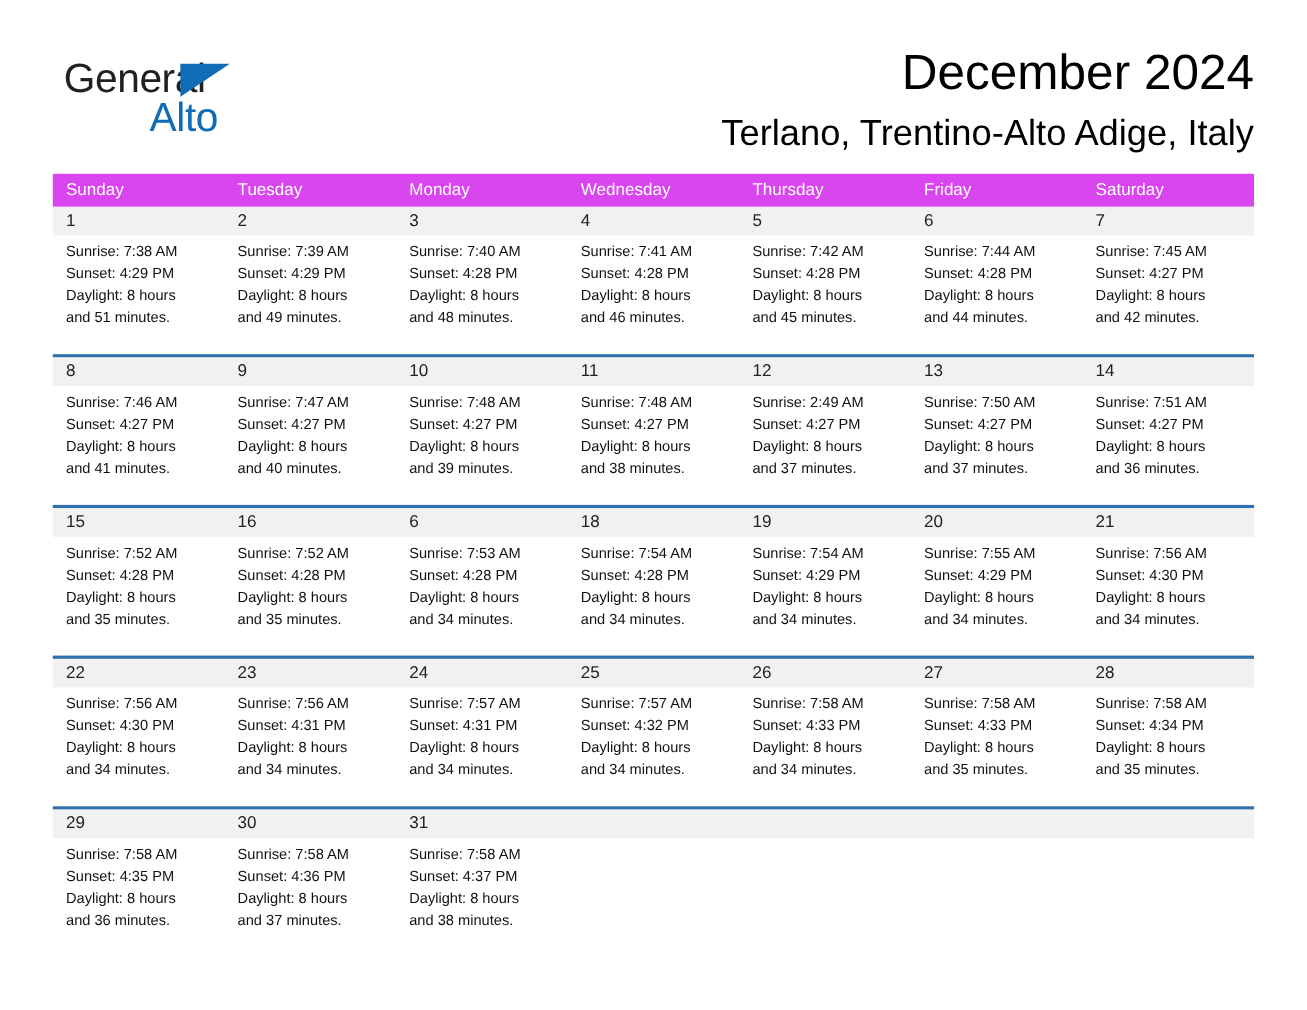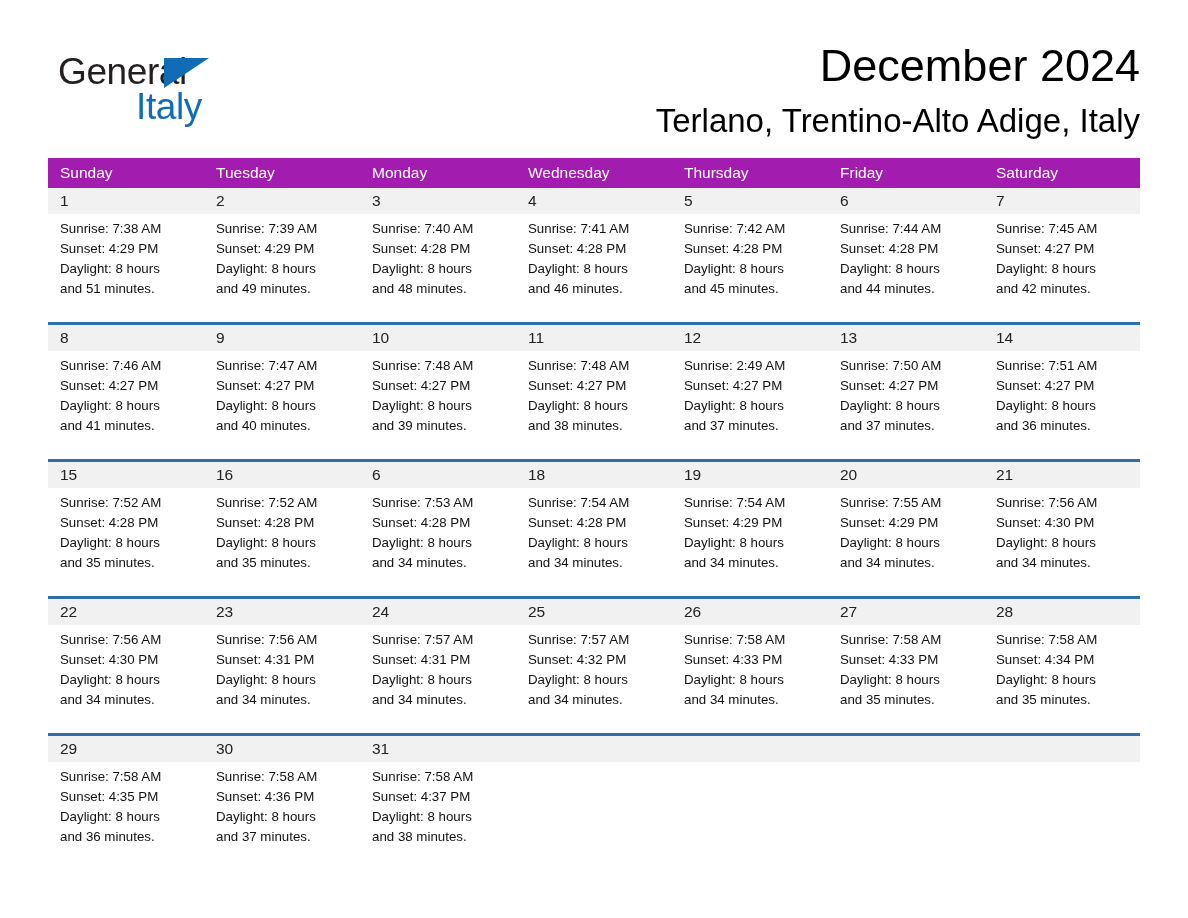--- a/index.html
+++ b/index.html
@@ -92,21 +92,21 @@
     left: 48px;
     top: 158px;
     width: 1092px;
   }
   .cal-row {
     display: flex;
     width: 100%;
   }
 
   .dow-row {
-    background: #a21caf;
+    background: #d946ef;
     height: 30px;
   }
   .dow-cell {
     color: #ffffff;
     font-size: 15.5px;
     line-height: 30px;
     padding-left: 12px;
     box-sizing: border-box;
     width: 156px;
   }
@@ -159,21 +159,21 @@
 </head>
 <body>
 
 <div class="page">
 
   <div class="header">
 
     <div class="brand">
       <span class="brand-general">General</span>
       <span class="brand-tri"></span>
-      <span class="brand-blue">Italy</span>
+      <span class="brand-blue">Alto</span>
     </div>
 
     <div class="title-block">
       <div class="cal-title">December 2024</div>
       <div class="cal-subtitle">Terlano, Trentino-Alto Adige, Italy</div>
     </div>
 
   </div>
 
   <div class="calendar">

